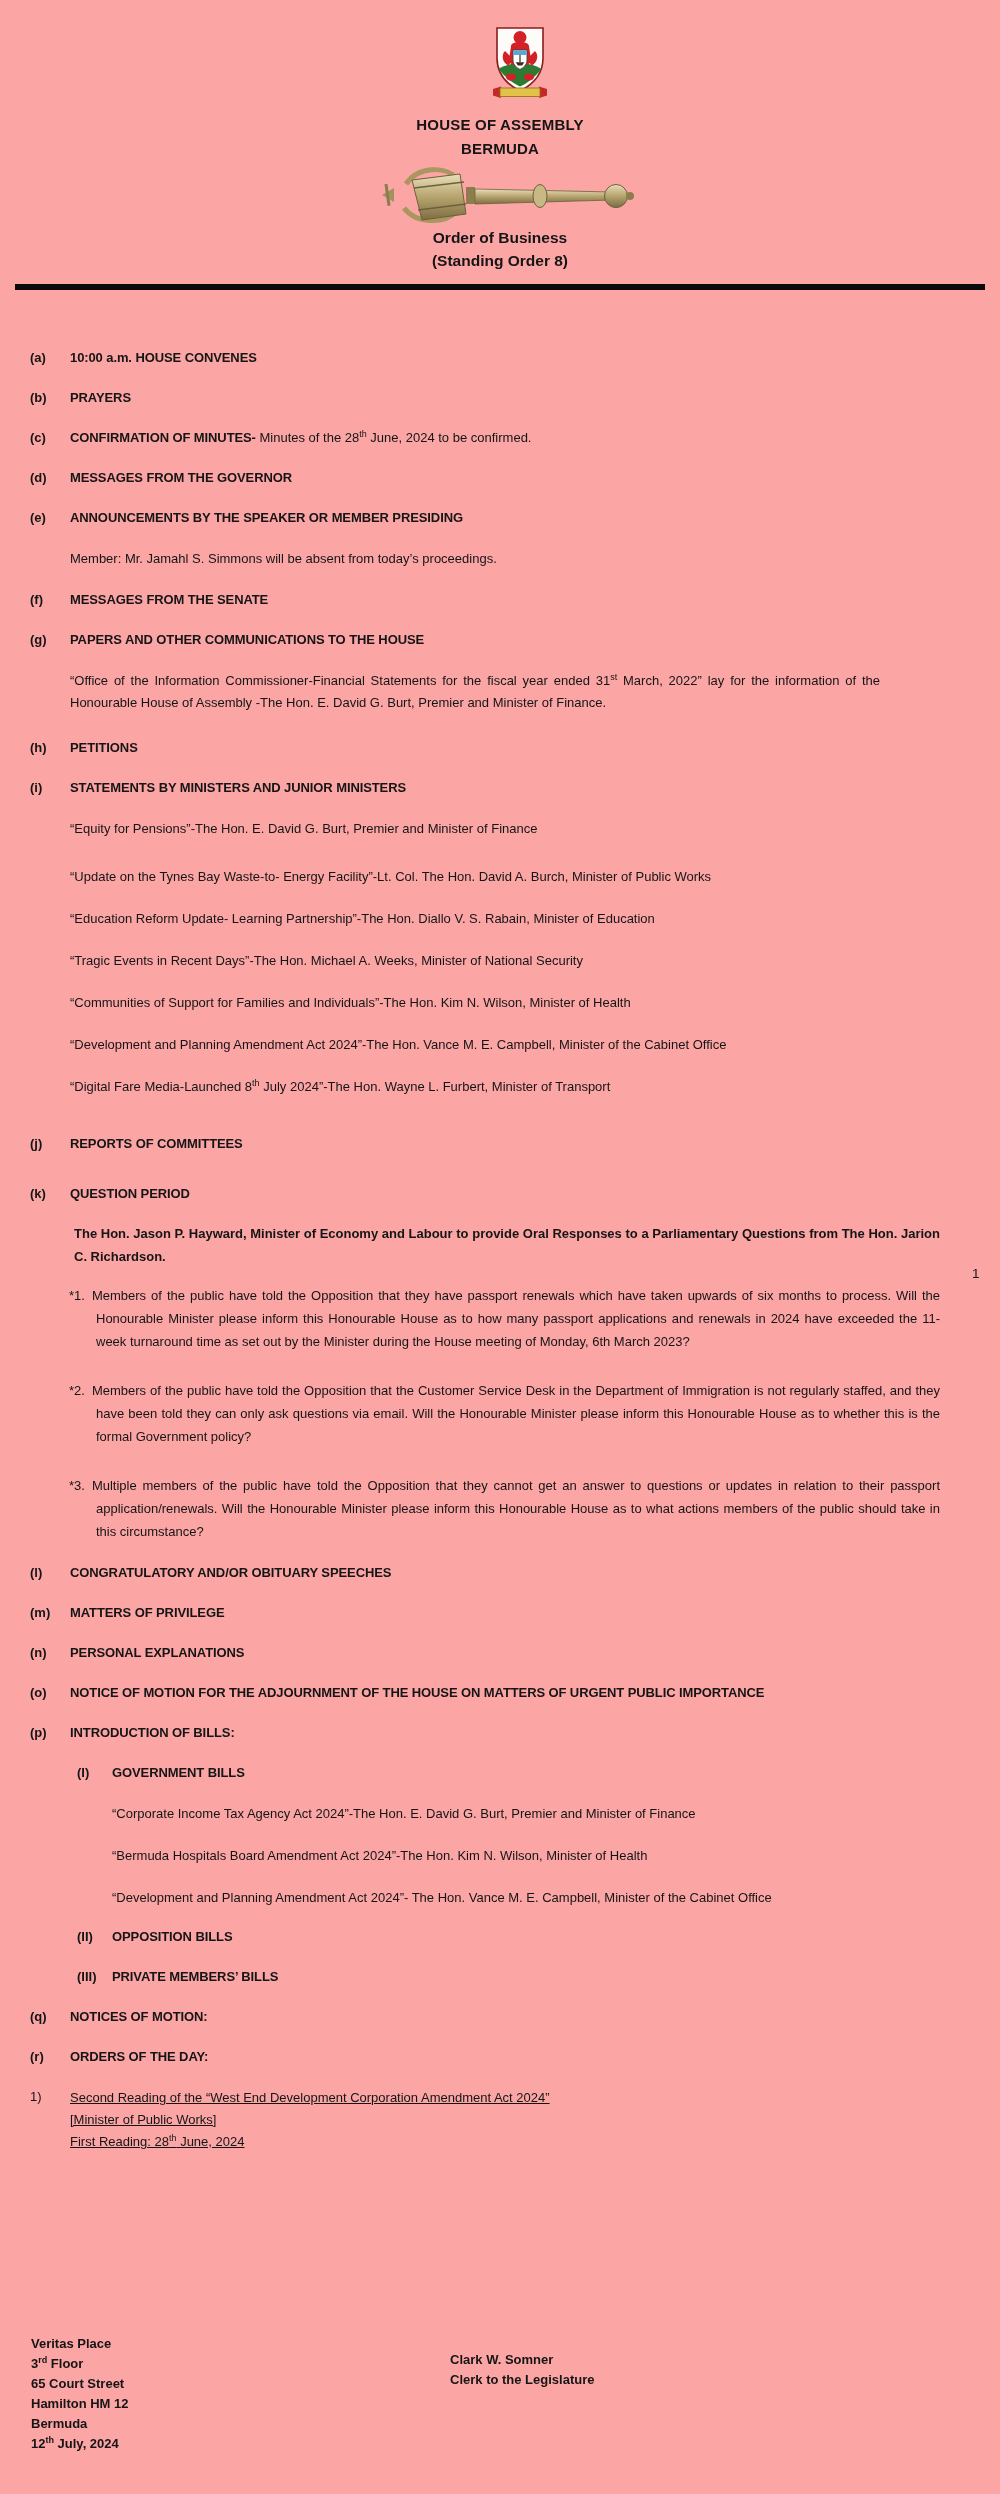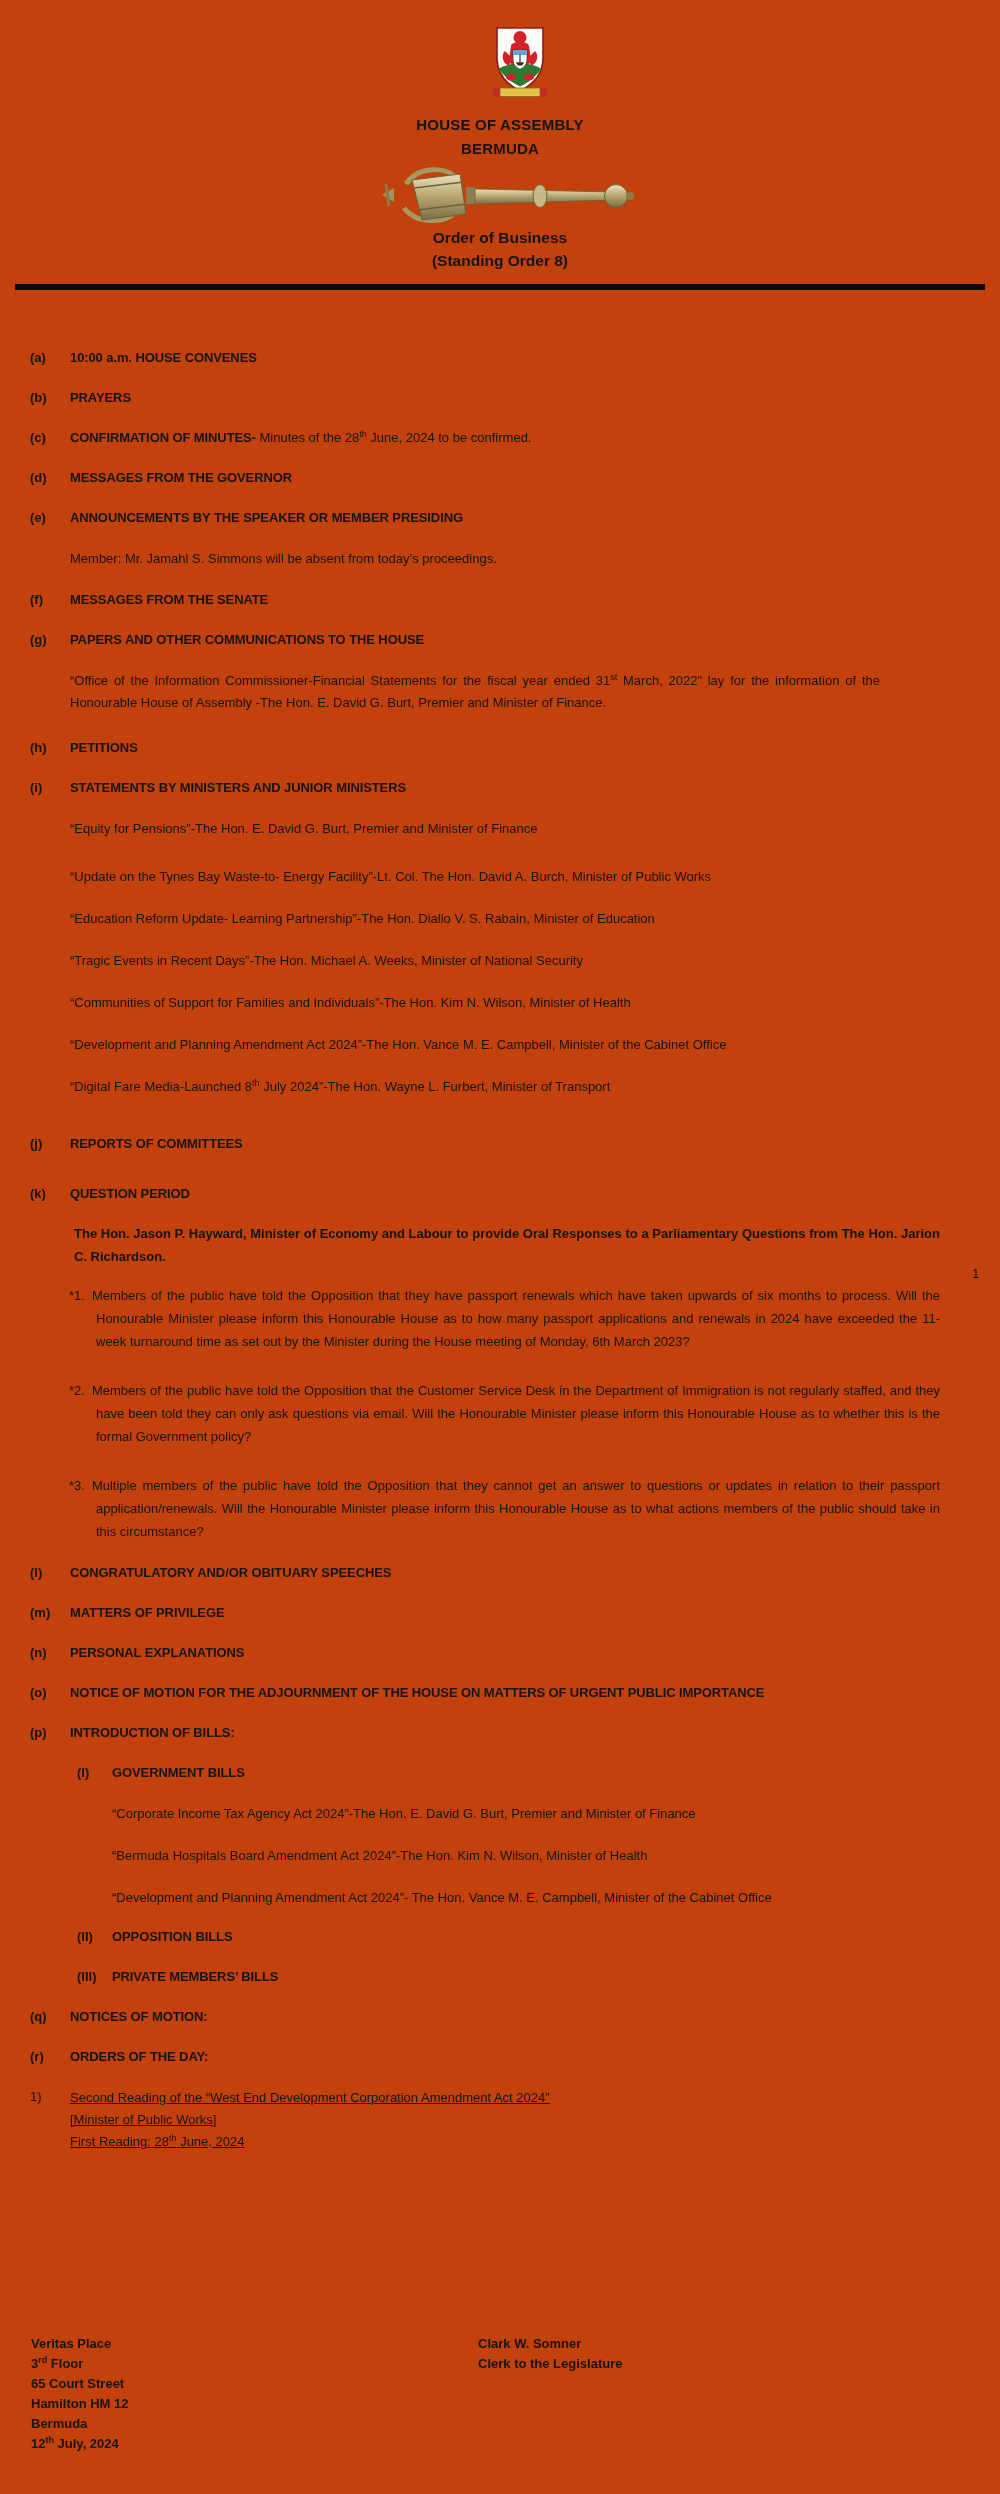--- a/index.html
+++ b/index.html
@@ -1,19 +1,19 @@
 <!DOCTYPE html>
 <html><head>
 <meta charset="utf-8">
 <style>
   html,body{margin:0;padding:0;background:#ffffff;}
   .page{
     position:relative;
     width:1000px;height:2494px;
-    background:#c2410c;
+    background:#fca5a5;
     font-family:"Liberation Sans",sans-serif;
     color:#151515;
     overflow:hidden;
   }
   
   .doc-header{text-align:center;padding-top:22px;}
   .crest{position:relative;left:20px;display:inline-block;}
   .org-line{font-size:15px;font-weight:bold;margin-top:12px;line-height:18px;letter-spacing:.2px;}
   .org-sub{font-size:15px;font-weight:bold;margin-top:6px;line-height:18px;letter-spacing:.2px;}
   .mace-wrap{margin-top:6px;position:relative;left:8px;height:64px;}
@@ -41,21 +41,21 @@
   .qnum{padding-right:7px;}
   .sub-item{display:flex;margin:0 0 20px 47px;line-height:20px;}
   .subnum{flex:0 0 35px;font-weight:bold;}
   .bills{margin-bottom:18px;}
   .bill{margin:20px 0 0 82px;line-height:22px;}
   .order-lines{line-height:22px;text-decoration:underline;}
   
   .page-number{position:absolute;left:972px;top:1266px;font-size:13.5px;}
   .footer{position:absolute;top:2334px;left:0;width:1000px;font-size:13px;font-weight:bold;}
   .footer-left{position:absolute;left:31px;top:0;line-height:20px;}
-  .footer-right{position:absolute;left:450px;top:0;line-height:20px;margin-left:28px;}
+  .footer-right{position:absolute;left:450px;top:16px;line-height:20px;}
 </style>
 </head>
 <body>
 
 <div class="page">
 
   <div class="doc-header">
 
     <span class="crest">
       <svg width="58" height="78" viewBox="0 0 58 78" aria-hidden="true">

